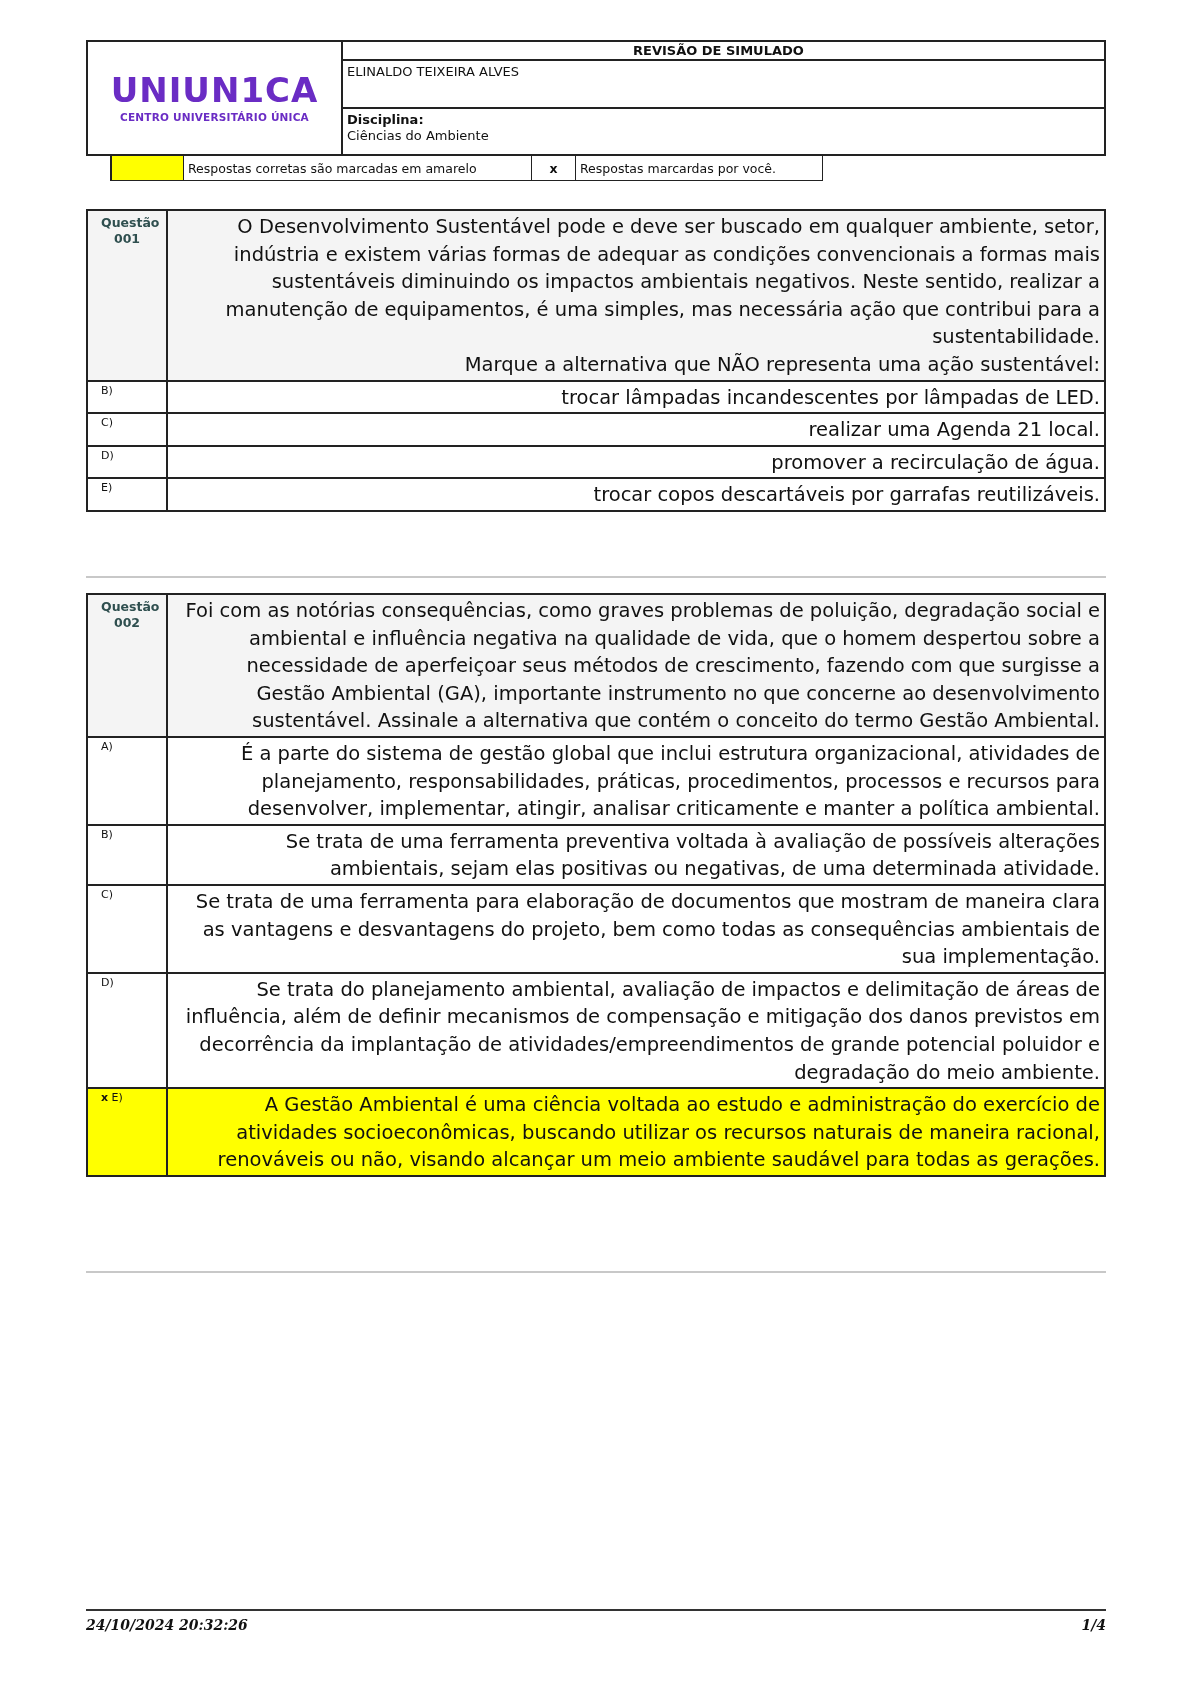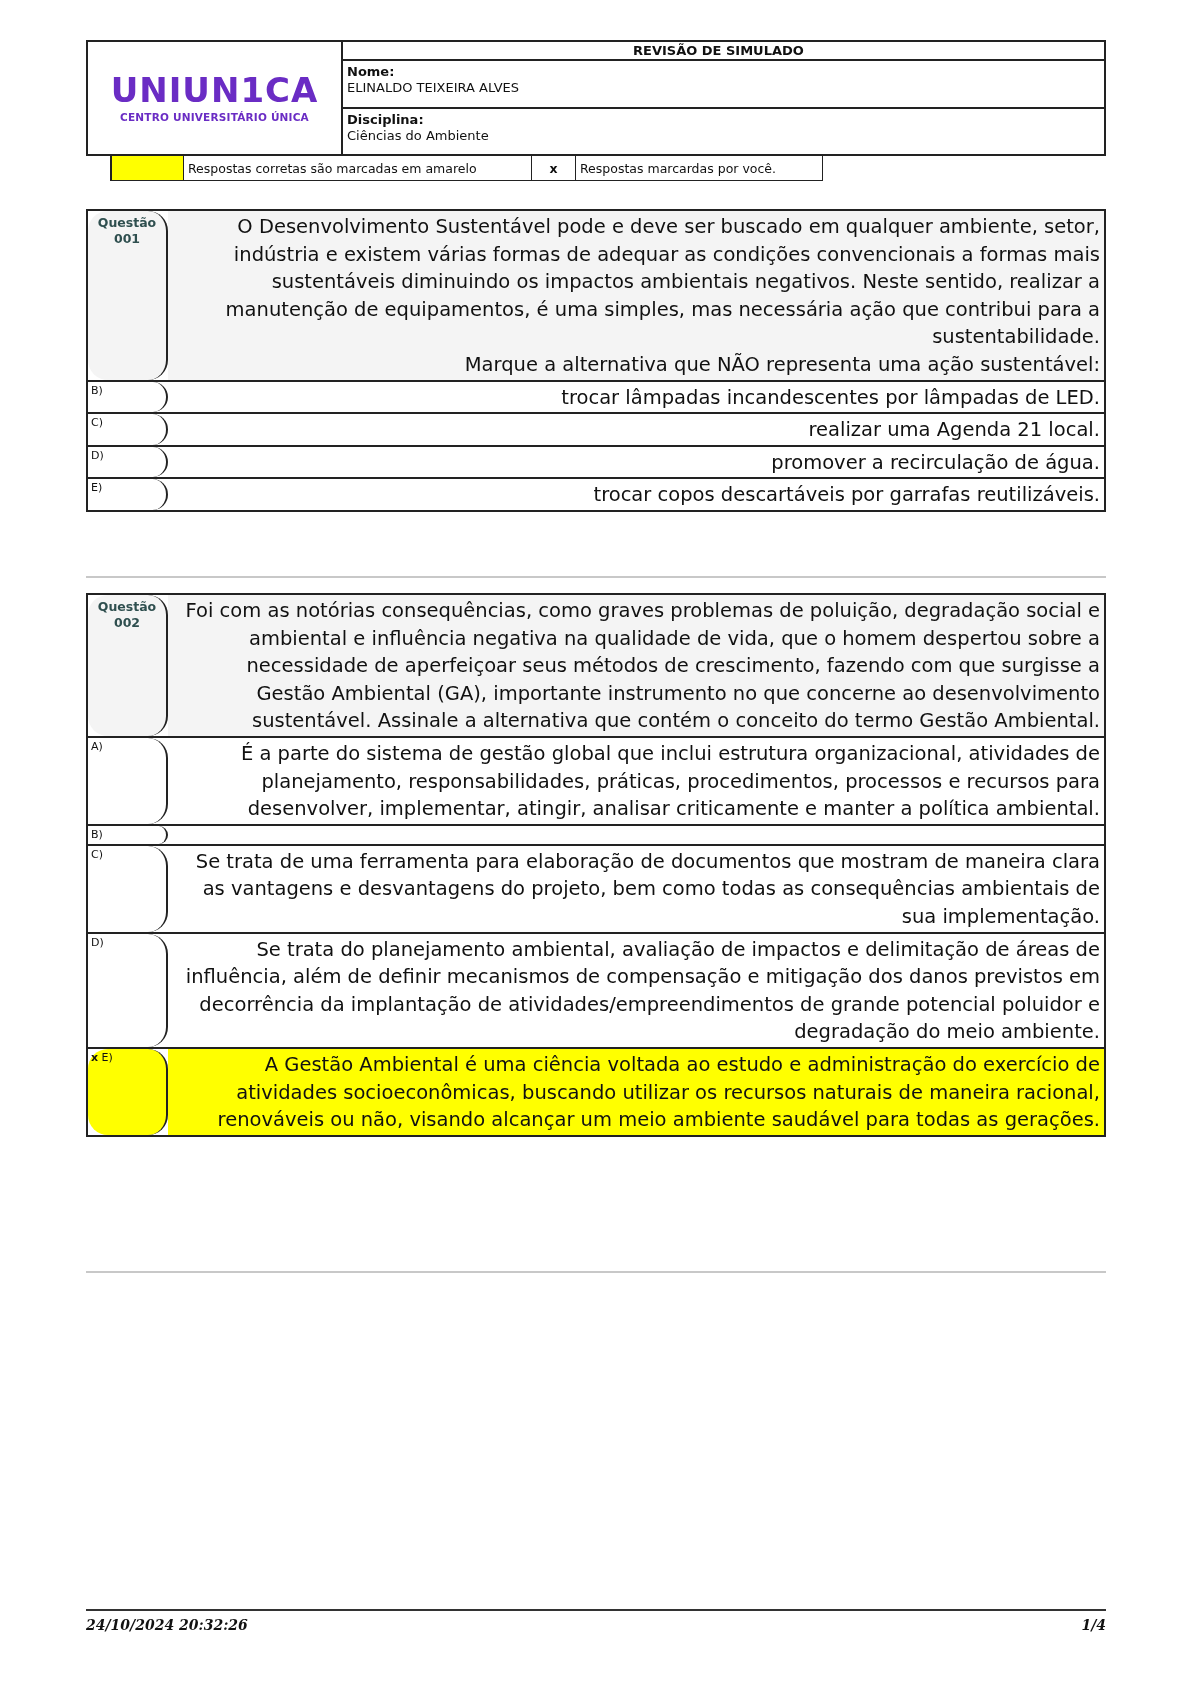--- a/index.html
+++ b/index.html
@@ -24,21 +24,21 @@
   .legend > div { border: 1.5px solid #222; border-top: none; height: 100%; font-size: 12.5px; display: flex; align-items: center; padding-left: 4px; }
   .legend .swatch { width: 74px; background: #ffff00; border-left: 2px solid #222; }
   .legend .legend-correct { width: 348px; border-left: none; }
   .legend .legend-x { width: 44px; justify-content: center; font-weight: bold; padding-left: 0; border-left: none; }
   .legend .legend-marked { width: 247px; border-left: none; }
 
   
   .question { position: absolute; left: 0; width: 1020px; border: 2px solid #222; }
   .q-row { display: grid; grid-template-columns: 80px 1fr; border-top: 2px solid #222; }
   .q-row:first-child { border-top: none; }
-  .q-label { border-right: 2px solid #222; font-size: 11px; padding: 2px 3px; line-height: 14px; border-radius: 20px; }
+  .q-label { border-right: 2px solid #222; font-size: 11px; padding: 2px 13px; line-height: 14px; }
   .q-head .q-label { text-align: center; font-weight: bold; color: #2f4f4f; font-size: 12.5px; padding-top: 4px; line-height: 16px; background: #f4f4f4; }
   .q-text { font-size: 19.5px; line-height: 27.6px; padding: 2px 4px 1px 4px; text-align: right; }
   .q-head .q-text { background: #f4f4f4; }
   .q-row.correct .q-label, .q-row.correct .q-text { background: #ffff00; }
   .mark { font-weight: bold; }
 
   .separator { position: absolute; left: 0; width: 1020px; height: 2px; background: #c8c8c8; }
 
   
   .footer { position: absolute; left: 86px; top: 1609px; width: 1020px; border-top: 2px solid #333; padding-top: 6px; display: flex; justify-content: space-between; font-family: "DejaVu Serif", serif; font-style: italic; font-weight: bold; font-size: 14px; }
@@ -49,21 +49,20 @@
 <div class="page">
 
   <div class="header">
     <div class="logo-cell">
       <div class="logo-main">UNIUN1CA</div>
       <div class="logo-sub">CENTRO UNIVERSITÁRIO ÚNICA</div>
     </div>
     <div class="info-cell">
       <div class="title-row">REVISÃO DE SIMULADO</div>
       <div class="field-row">
-        <span class="field-label">Nome:</span>
         <span>ELINALDO TEIXEIRA ALVES</span>
       </div>
       <div class="field-row">
         <span class="field-label">Disciplina:</span>
         <span>Ciências do Ambiente</span>
       </div>
     </div>
   </div>
 
   <div class="legend">
@@ -113,20 +112,21 @@
       <div class="q-text">
         <div>Foi com as notórias consequências, como graves problemas de poluição, degradação social e ambiental e influência negativa na qualidade de vida, que o homem despertou sobre a necessidade de aperfeiçoar seus métodos de crescimento, fazendo com que surgisse a Gestão Ambiental (GA), importante instrumento no que concerne ao desenvolvimento sustentável. Assinale a alternativa que contém o conceito do termo Gestão Ambiental.</div>
       </div>
     </div>
     <div class="q-row">
       <div class="q-label">A)</div>
       <div class="q-text">É a parte do sistema de gestão global que inclui estrutura organizacional, atividades de planejamento, responsabilidades, práticas, procedimentos, processos e recursos para desenvolver, implementar, atingir, analisar criticamente e manter a política ambiental.</div>
     </div>
     <div class="q-row">
       <div class="q-label">B)</div>
+      <div class="q-text">Se trata de uma ferramenta preventiva voltada à avaliação de possíveis alterações ambientais, sejam elas positivas ou negativas, de uma determinada atividade.</div>
     </div>
     <div class="q-row">
       <div class="q-label">C)</div>
       <div class="q-text">Se trata de uma ferramenta para elaboração de documentos que mostram de maneira clara as vantagens e desvantagens do projeto, bem como todas as consequências ambientais de sua implementação.</div>
     </div>
     <div class="q-row">
       <div class="q-label">D)</div>
       <div class="q-text">Se trata do planejamento ambiental, avaliação de impactos e delimitação de áreas de influência, além de definir mecanismos de compensação e mitigação dos danos previstos em decorrência da implantação de atividades/empreendimentos de grande potencial poluidor e degradação do meio ambiente.</div>
     </div>
     <div class="q-row correct">

